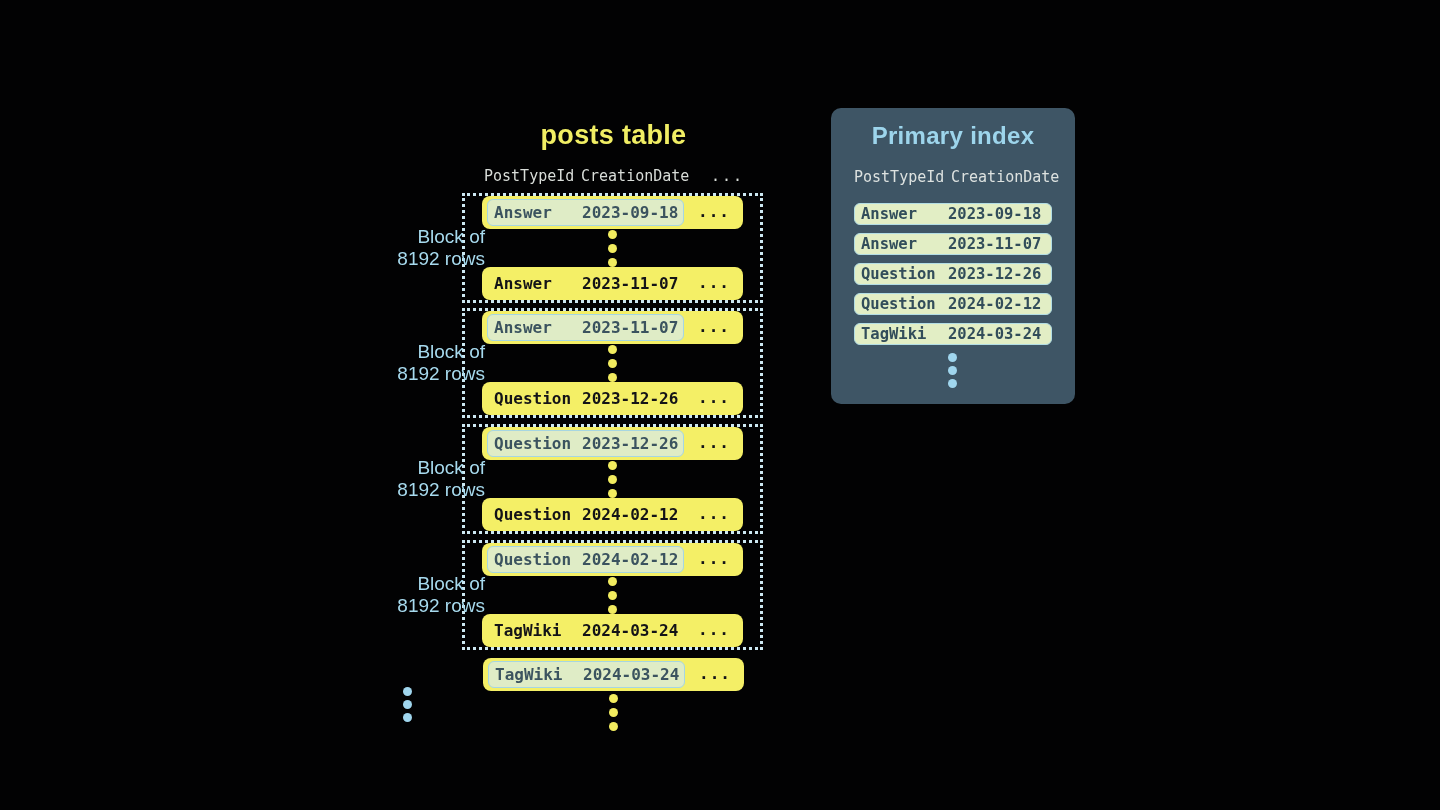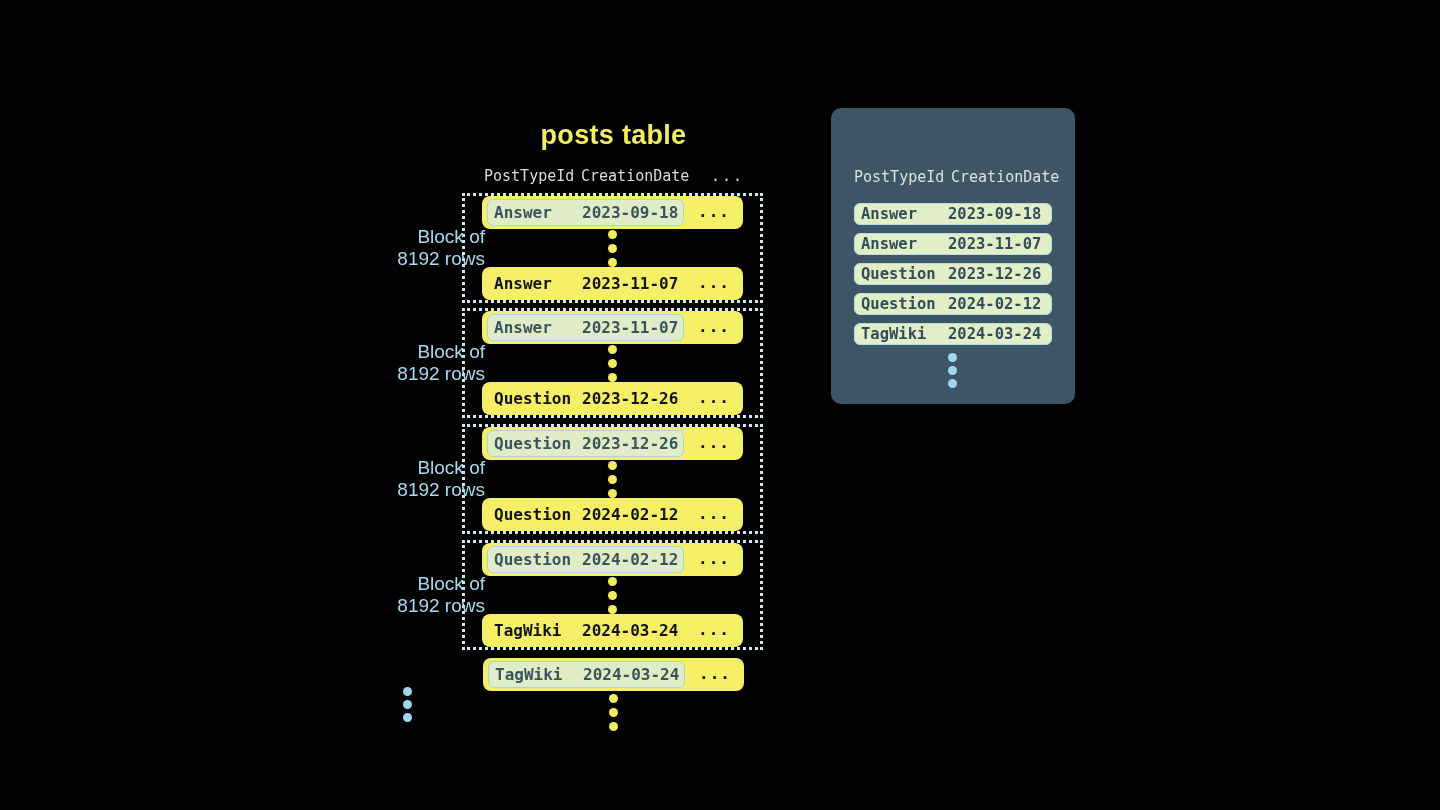--- a/index.html
+++ b/index.html
@@ -215,20 +215,21 @@
       <i></i>
       <i></i>
     </div>
   <div class="vdots blue more-blocks-dots">
       <i></i>
       <i></i>
       <i></i>
     </div>
 
   <div class="panel">
+    <div class="panel-title">Primary index</div>
     <div class="panel-header">
       <span class="ph-type">PostTypeId</span>
       <span class="ph-date">CreationDate</span>
     </div>
     <div class="index-rows">
       <div class="index-row">
         <span class="cell type">Answer</span>
         <span class="cell date">2023-09-18</span>
       </div>
       <div class="index-row">

